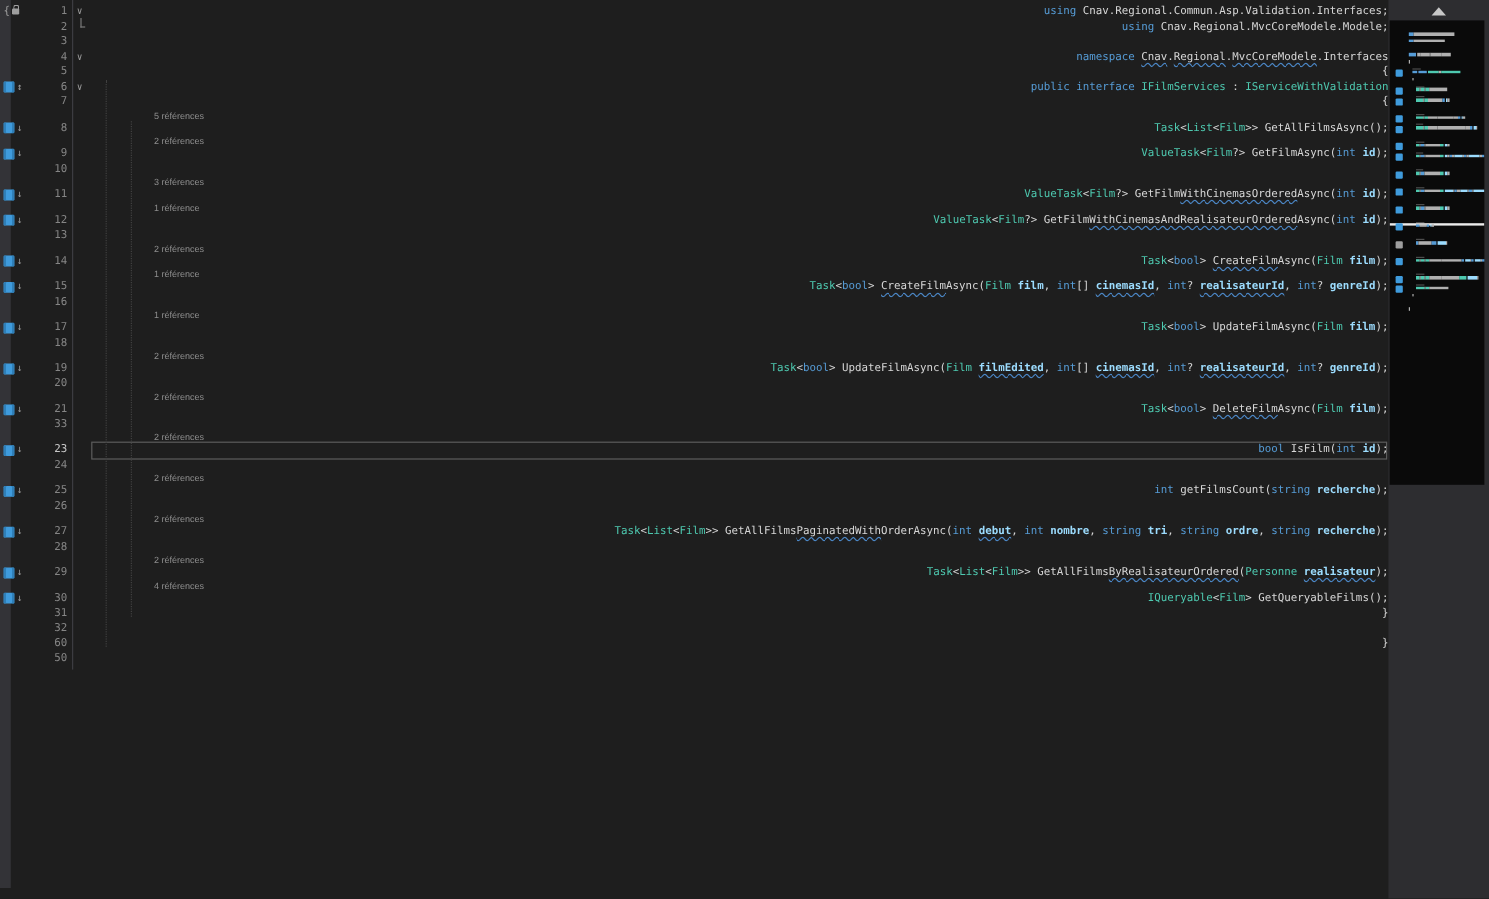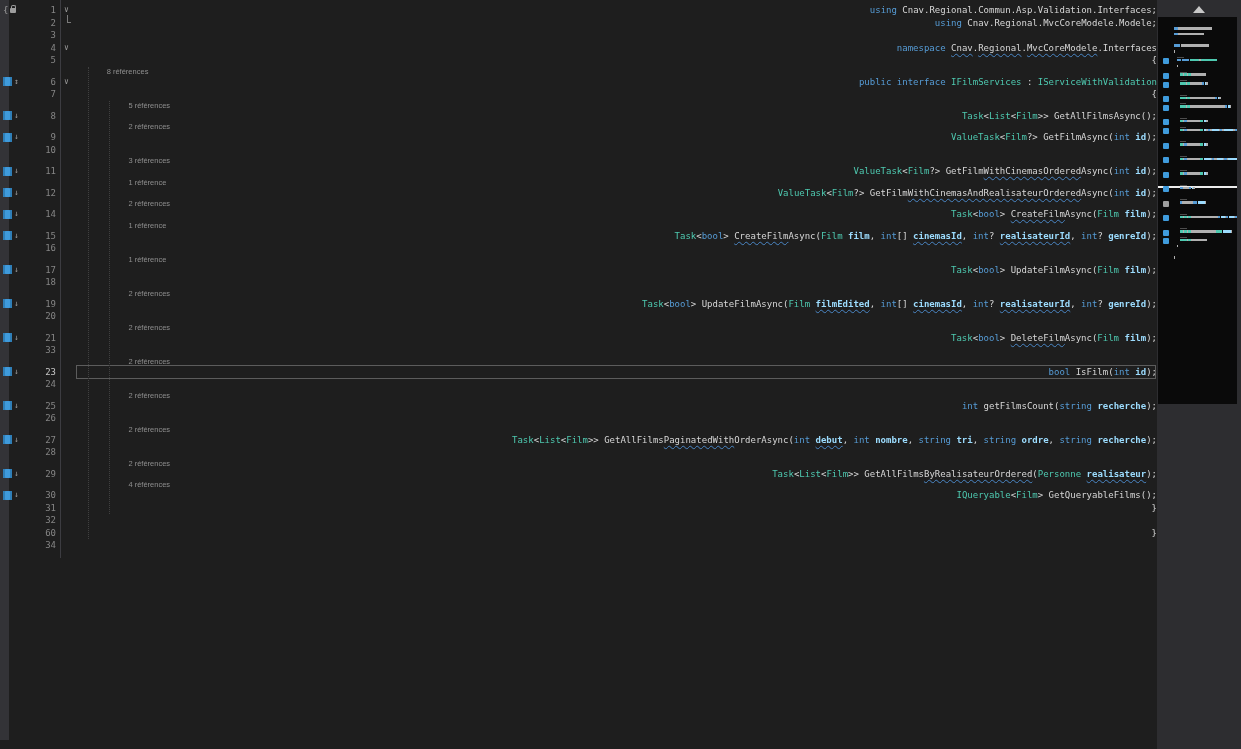--- a/index.html
+++ b/index.html
@@ -66,42 +66,40 @@
 <div class="screen">
   <div class="editor">
     <div class="left-strip"></div>
     <div class="gutter-sep"></div>
     <div id="lines">
         <div class="row"><div class="g-glyph"><span class="brace-lock">{<span class="lock-body"></span></span></div><div class="g-num">1</div><div class="g-fold"><span class="fold-chev">∨</span></div><div class="g-code" style="padding-left: 0px;"><span class="kw">using</span><span class="pl"> Cnav.Regional.Commun.Asp.Validation.Interfaces;</span></div></div>
         <div class="row"><div class="g-glyph"></div><div class="g-num">2</div><div class="g-fold"><span class="fold-tail"></span></div><div class="g-code" style="padding-left: 0px;"><span class="kw">using</span><span class="pl"> Cnav.Regional.MvcCoreModele.Modele;</span></div></div>
         <div class="row"><div class="g-glyph"></div><div class="g-num">3</div><div class="g-fold"></div><div class="g-code" style="padding-left: 0px;"></div></div>
         <div class="row"><div class="g-glyph"></div><div class="g-num">4</div><div class="g-fold"><span class="fold-chev">∨</span></div><div class="g-code" style="padding-left: 0px;"><span class="kw">namespace</span><span class="pl"> </span><span class="pl sq">Cnav</span><span class="pl">.</span><span class="pl sq">Regional</span><span class="pl">.</span><span class="pl sq">MvcCoreModele</span><span class="pl">.Interfaces</span></div></div>
         <div class="row"><div class="g-glyph"></div><div class="g-num">5</div><div class="g-fold"></div><div class="g-code" style="padding-left: 0px;"><span class="pl">{</span></div></div>
-        <div class="cl-row">
-          <span class="lbl" style="left: 106.7px;">8 références</span>
-        </div>
         <div class="row"><div class="g-glyph"><span class="glyph-box"></span><span class="glyph-arrow">↕</span></div><div class="g-num">6</div><div class="g-fold"><span class="fold-chev">∨</span></div><div class="g-code" style="padding-left: 21.7px;"><span class="kw">public</span><span class="pl"> </span><span class="kw">interface</span><span class="pl"> </span><span class="ty">IFilmServices</span><span class="pl"> : </span><span class="ty">IServiceWithValidation</span></div></div>
         <div class="row"><div class="g-glyph"></div><div class="g-num">7</div><div class="g-fold"></div><div class="g-code" style="padding-left: 21.7px;"><span class="pl">{</span></div></div>
         <div class="cl-row">
           <span class="lbl" style="left: 128.4px;">5 références</span>
         </div>
         <div class="row"><div class="g-glyph"><span class="glyph-box"></span><span class="glyph-arrow">↓</span></div><div class="g-num">8</div><div class="g-fold"></div><div class="g-code" style="padding-left: 43.4px;"><span class="ty">Task</span><span class="pl">&lt;</span><span class="ty">List</span><span class="pl">&lt;</span><span class="ty">Film</span><span class="pl">&gt;&gt; GetAllFilmsAsync();</span></div></div>
         <div class="cl-row">
           <span class="lbl" style="left: 128.4px;">2 références</span>
         </div>
         <div class="row"><div class="g-glyph"><span class="glyph-box"></span><span class="glyph-arrow">↓</span></div><div class="g-num">9</div><div class="g-fold"></div><div class="g-code" style="padding-left: 43.4px;"><span class="ty">ValueTask</span><span class="pl">&lt;</span><span class="ty">Film</span><span class="pl">?&gt; GetFilmAsync(</span><span class="kw">int</span><span class="pl"> </span><span class="pr">id</span><span class="pl">);</span></div></div>
         <div class="row"><div class="g-glyph"></div><div class="g-num">10</div><div class="g-fold"></div><div class="g-code" style="padding-left: 43.4px;"></div></div>
         <div class="cl-row">
           <span class="lbl" style="left: 128.4px;">3 références</span>
         </div>
         <div class="row"><div class="g-glyph"><span class="glyph-box"></span><span class="glyph-arrow">↓</span></div><div class="g-num">11</div><div class="g-fold"></div><div class="g-code" style="padding-left: 43.4px;"><span class="ty">ValueTask</span><span class="pl">&lt;</span><span class="ty">Film</span><span class="pl">?&gt; GetFilm</span><span class="pl sq">WithCinemasOrdered</span><span class="pl">Async(</span><span class="kw">int</span><span class="pl"> </span><span class="pr">id</span><span class="pl">);</span></div></div>
         <div class="cl-row">
           <span class="lbl" style="left: 128.4px;">1 référence</span>
         </div>
         <div class="row"><div class="g-glyph"><span class="glyph-box"></span><span class="glyph-arrow">↓</span></div><div class="g-num">12</div><div class="g-fold"></div><div class="g-code" style="padding-left: 43.4px;"><span class="ty">ValueTask</span><span class="pl">&lt;</span><span class="ty">Film</span><span class="pl">?&gt; GetFilm</span><span class="pl sq">WithCinemasAndRealisateurOrdered</span><span class="pl">Async(</span><span class="kw">int</span><span class="pl"> </span><span class="pr">id</span><span class="pl">);</span></div></div>
+        <div class="row"><div class="g-glyph"></div><div class="g-num">13</div><div class="g-fold"></div><div class="g-code" style="padding-left: 43.4px;"></div></div>
         <div class="cl-row">
           <span class="lbl" style="left: 128.4px;">2 références</span>
         </div>
         <div class="row"><div class="g-glyph"><span class="glyph-box"></span><span class="glyph-arrow">↓</span></div><div class="g-num">14</div><div class="g-fold"></div><div class="g-code" style="padding-left: 43.4px;"><span class="ty">Task</span><span class="pl">&lt;</span><span class="kw">bool</span><span class="pl">&gt; </span><span class="pl sq">CreateFilm</span><span class="pl">Async(</span><span class="ty">Film</span><span class="pl"> </span><span class="pr">film</span><span class="pl">);</span></div></div>
         <div class="cl-row">
           <span class="lbl" style="left: 128.4px;">1 référence</span>
         </div>
         <div class="row"><div class="g-glyph"><span class="glyph-box"></span><span class="glyph-arrow">↓</span></div><div class="g-num">15</div><div class="g-fold"></div><div class="g-code" style="padding-left: 43.4px;"><span class="ty">Task</span><span class="pl">&lt;</span><span class="kw">bool</span><span class="pl">&gt; </span><span class="pl sq">CreateFilm</span><span class="pl">Async(</span><span class="ty">Film</span><span class="pl"> </span><span class="pr">film</span><span class="pl">, </span><span class="kw">int</span><span class="pl">[] </span><span class="pr sq">cinemasId</span><span class="pl">, </span><span class="kw">int</span><span class="pl">? </span><span class="pr sq">realisateurId</span><span class="pl">, </span><span class="kw">int</span><span class="pl">? </span><span class="pr">genreId</span><span class="pl">);</span></div></div>
         <div class="row"><div class="g-glyph"></div><div class="g-num">16</div><div class="g-fold"></div><div class="g-code" style="padding-left: 43.4px;"></div></div>
         <div class="cl-row">
@@ -138,21 +136,21 @@
           <span class="lbl" style="left: 128.4px;">2 références</span>
         </div>
         <div class="row"><div class="g-glyph"><span class="glyph-box"></span><span class="glyph-arrow">↓</span></div><div class="g-num">29</div><div class="g-fold"></div><div class="g-code" style="padding-left: 43.4px;"><span class="ty">Task</span><span class="pl">&lt;</span><span class="ty">List</span><span class="pl">&lt;</span><span class="ty">Film</span><span class="pl">&gt;&gt; GetAllFilms</span><span class="pl sq">ByRealisateurOrdered</span><span class="pl">(</span><span class="ty">Personne</span><span class="pl"> </span><span class="pr sq">realisateur</span><span class="pl">);</span></div></div>
         <div class="cl-row">
           <span class="lbl" style="left: 128.4px;">4 références</span>
         </div>
         <div class="row"><div class="g-glyph"><span class="glyph-box"></span><span class="glyph-arrow">↓</span></div><div class="g-num">30</div><div class="g-fold"></div><div class="g-code" style="padding-left: 43.4px;"><span class="ty">IQueryable</span><span class="pl">&lt;</span><span class="ty">Film</span><span class="pl">&gt; GetQueryableFilms();</span></div></div>
         <div class="row"><div class="g-glyph"></div><div class="g-num">31</div><div class="g-fold"></div><div class="g-code" style="padding-left: 21.7px;"><span class="pl">}</span></div></div>
         <div class="row"><div class="g-glyph"></div><div class="g-num">32</div><div class="g-fold"></div><div class="g-code" style="padding-left: 0px;"></div></div>
         <div class="row"><div class="g-glyph"></div><div class="g-num">60</div><div class="g-fold"></div><div class="g-code" style="padding-left: 0px;"><span class="pl">}</span></div></div>
-        <div class="row"><div class="g-glyph"></div><div class="g-num">34</div><div class="g-fold"></div><div class="g-code" style="padding-left: 0px;"></div></div>
+        <div class="row"><div class="g-glyph"></div><div class="g-num">50</div><div class="g-fold"></div><div class="g-code" style="padding-left: 0px;"></div></div>
       </div>
   <div class="guide" style="left: 88px; top: 67px; height: 472px;"></div>
       <div class="guide" style="left: 109px; top: 101px; height: 413px;"></div>
     </div>
   <div class="minimap">
     <div class="mm-arrow"></div>
     <div class="mm-map" id="mm-map">
         <div class="mm-bar" style="left: 16px; top: 10px; width: 3.6px; background: rgb(86, 156, 214);"></div>
         <div class="mm-bar" style="left: 19.6px; top: 10px; width: 34.56px; background: rgb(176, 176, 176);"></div>
         <div class="mm-bar" style="left: 16px; top: 15.8px; width: 3.6px; background: rgb(86, 156, 214);"></div>

